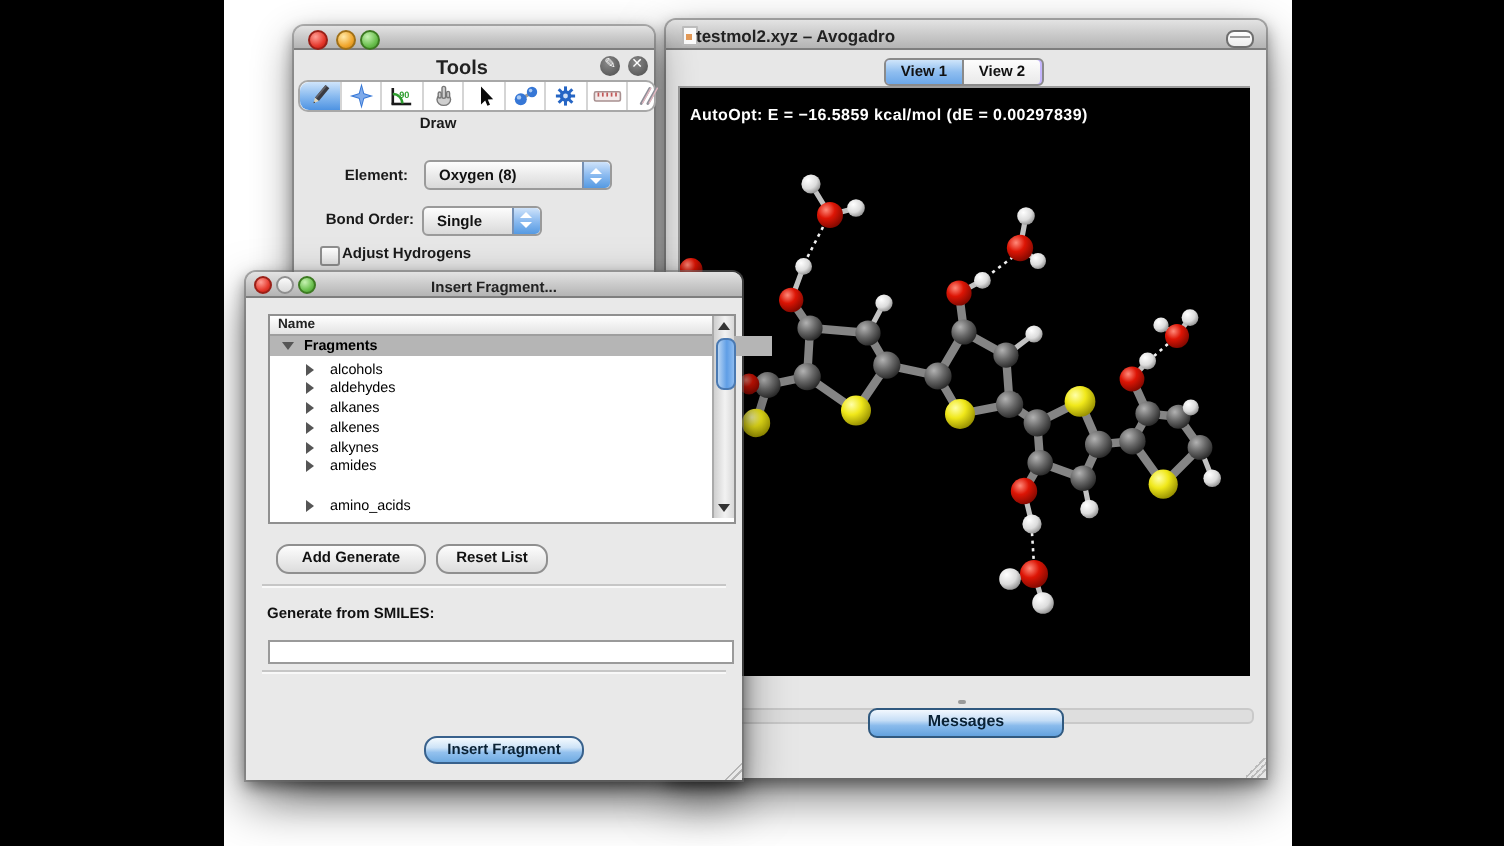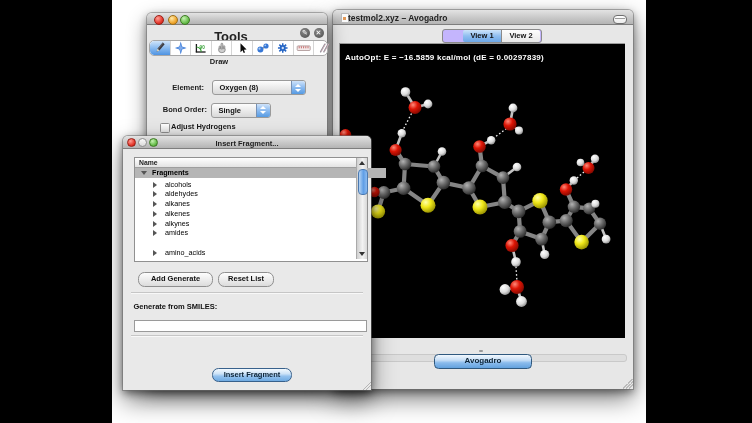--- a/index.html
+++ b/index.html
@@ -10,42 +10,42 @@
   .tbar{position:absolute;left:0;top:0;right:0;background:linear-gradient(#e3e3e3,#cdcdcd 45%,#b4b4b4);border-bottom:1px solid #7e7e7e;border-radius:5px 5px 0 0;}
   
   #main{left:333px;top:10px;width:300px;height:379px;background:#e7e7e7;border-radius:5px 5px 0 0;
         box-shadow:0 0 0 1px rgba(110,110,110,0.55),0 3px 8px rgba(0,0,0,0.45),0 10px 24px rgba(0,0,0,0.5);}
   #main .tbar{height:14px;}
   #mtitle{position:absolute;left:15px;top:2.5px;font-size:8.5px;font-weight:bold;color:#222;letter-spacing:0;}
   #micon{position:absolute;left:8px;top:3px;width:6px;height:8px;background:#fbfbfb;border:0.5px solid #bcbcbc;border-radius:0.5px;}
   #micon:after{content:"";position:absolute;left:1.2px;top:2.5px;width:3px;height:3px;background:#e39a58;}
   #mpill{position:absolute;right:6px;top:4.5px;width:12px;height:7px;background:linear-gradient(#fff,#ececec);border:1px solid #6f6f6f;border-radius:4px;}
   #mpill:after{content:"";position:absolute;left:1px;right:1px;top:2.2px;height:1px;background:#9a9a9a;}
-  #tabs{position:absolute;left:109px;top:19px;width:78px;height:12px;border:1px solid #8a8a8a;border-radius:3px;background:#c4b5fd;display:flex;padding-left:20px;}
+  #tabs{position:absolute;left:109px;top:19px;width:78px;height:12px;border:1px solid #8a8a8a;border-radius:3px;background:#c4b5fd;display:flex;}
   #tab1{width:38px;height:12px;background:linear-gradient(#cfe5fa,#8fbef0 50%,#6ca7e8);border-right:1px solid #8a8a8a;border-radius:2px 0 0 2px;
         font-size:7.5px;font-weight:bold;color:#111;text-align:center;line-height:12px;}
   #tab2{width:38px;height:12px;background:linear-gradient(#fdfdfd,#e9e9e9);border-radius:0 2px 2px 0;
         font-size:7.5px;font-weight:bold;color:#111;text-align:center;line-height:12px;}
   #viewport{position:absolute;left:6px;top:33px;width:285px;height:294px;background:#000;border-top:1px solid #9c9c9c;border-left:1px solid #9c9c9c;}
   #autoopt{position:absolute;left:5px;top:8.5px;font-size:8px;font-weight:bold;color:#fff;letter-spacing:0.22px;}
   #groove{position:absolute;left:8px;top:344px;width:284px;height:6px;background:#dedede;border:1px solid #c9c9c9;border-radius:3px;}
   #msgbtn{position:absolute;left:101px;top:344px;width:96px;height:13px;border:1.5px solid #30597f;border-radius:4.5px;
           background:linear-gradient(#f2f8fe,#c6def6 40%,#8abbec 60%,#63a2de);
           font-size:8px;font-weight:bold;color:#0a2235;text-align:center;line-height:12px;}
   #mgrip{position:absolute;right:0px;bottom:0px;width:10px;height:10px;
          background:linear-gradient(135deg,transparent 45%,#bbb 45%,#bbb 52%,transparent 52%,transparent 60%,#bbb 60%,#bbb 67%,transparent 67%,transparent 75%,#bbb 75%,#bbb 82%,transparent 82%);}
   
   #tools{left:147px;top:13px;width:180px;height:370px;background:#e7e7e7;border-radius:5px 5px 0 0;
          box-shadow:0 0 0 1px rgba(110,110,110,0.5),0 3px 8px rgba(0,0,0,0.4),0 8px 20px rgba(0,0,0,0.45);}
   #tools .tbar{height:11px;}
   .light{position:absolute;border-radius:50%;width:8px;height:8px;top:1.5px;}
   #tools .l1{left:7px;background:radial-gradient(circle at 35% 30%,#ff9f96,#e63a2e 60%,#b01408);border:0.5px solid #9a2018;}
   #tools .l2{left:20.5px;background:radial-gradient(circle at 35% 30%,#ffe9a8,#f0a72e 60%,#c87f12);border:0.5px solid #9f7018;}
   #tools .l3{left:33px;background:radial-gradient(circle at 35% 30%,#c6f2b2,#6bc04f 60%,#3f9427);border:0.5px solid #3d7a22;}
-  #ttitle{position:absolute;left:0;top:16px;width:168px;text-align:center;font-size:13px;font-weight:bold;color:#222;}
+  #ttitle{position:absolute;left:0;top:16px;width:168px;text-align:center;font-size:10px;font-weight:bold;color:#222;}
   .tcirc{position:absolute;top:15px;width:10px;height:10px;border-radius:50%;background:radial-gradient(circle at 40% 35%,#8a8a8a,#4a4a4a);color:#fff;font-size:7px;line-height:10px;text-align:center;}
   #tc1{left:153px;}
   #tc2{left:166.5px;}
   #toolbar{position:absolute;left:2px;top:27px;width:177px;height:14px;background:#fff;border:0.5px solid #a8a8a8;border-radius:5px;display:flex;}
   .tcell{width:19.5px;height:14px;border-right:0.5px solid #d5d5d5;position:relative;}
   .tcell:last-child{border-right:none;}
   .tsel{background:linear-gradient(#cfe4fa,#8abbf0 50%,#4e93e2);border-radius:4.5px 0 0 4.5px;}
   #draw{position:absolute;left:0;top:44px;width:144px;text-align:center;font-size:7.5px;font-weight:bold;color:#1a1a1a;}
   .flabel{position:absolute;font-size:7.5px;font-weight:bold;color:#1a1a1a;text-align:right;}
   .combo{position:absolute;height:13px;border:1px solid #9a9a9a;border-radius:3px;background:linear-gradient(#fdfdfd,#d9d9d9);}
@@ -227,21 +227,21 @@
 <circle cx="518" cy="130.5" r="4.0" fill="url(#gH)"></circle>
 <circle cx="594" cy="158.8" r="4.2" fill="url(#gH)"></circle>
 <circle cx="579.5" cy="162.5" r="3.8" fill="url(#gH)"></circle>
 <circle cx="504" cy="289.5" r="5.4" fill="url(#gH)"></circle>
 <circle cx="520.5" cy="301.5" r="5.4" fill="url(#gH)"></circle>
 </svg>
       <div id="autoopt">AutoOpt: E = −16.5859 kcal/mol (dE = 0.00297839)</div>
     </div>
     <div id="groove"></div>
     <div style="position:absolute;left:146px;top:340px;width:4px;height:2px;background:#9a9a9a;border-radius:1px;"></div>
-      <div id="msgbtn">Avogadro</div>
+      <div id="msgbtn">Messages</div>
     <div id="mgrip"></div>
   </div>
 
   <div class="win" id="tools">
     <div class="tbar"></div>
     <div class="light l1"></div>
       <div class="light l2"></div>
       <div class="light l3"></div>
     <div id="ttitle">Tools</div>
     <div class="tcirc" id="tc1">✎</div>

